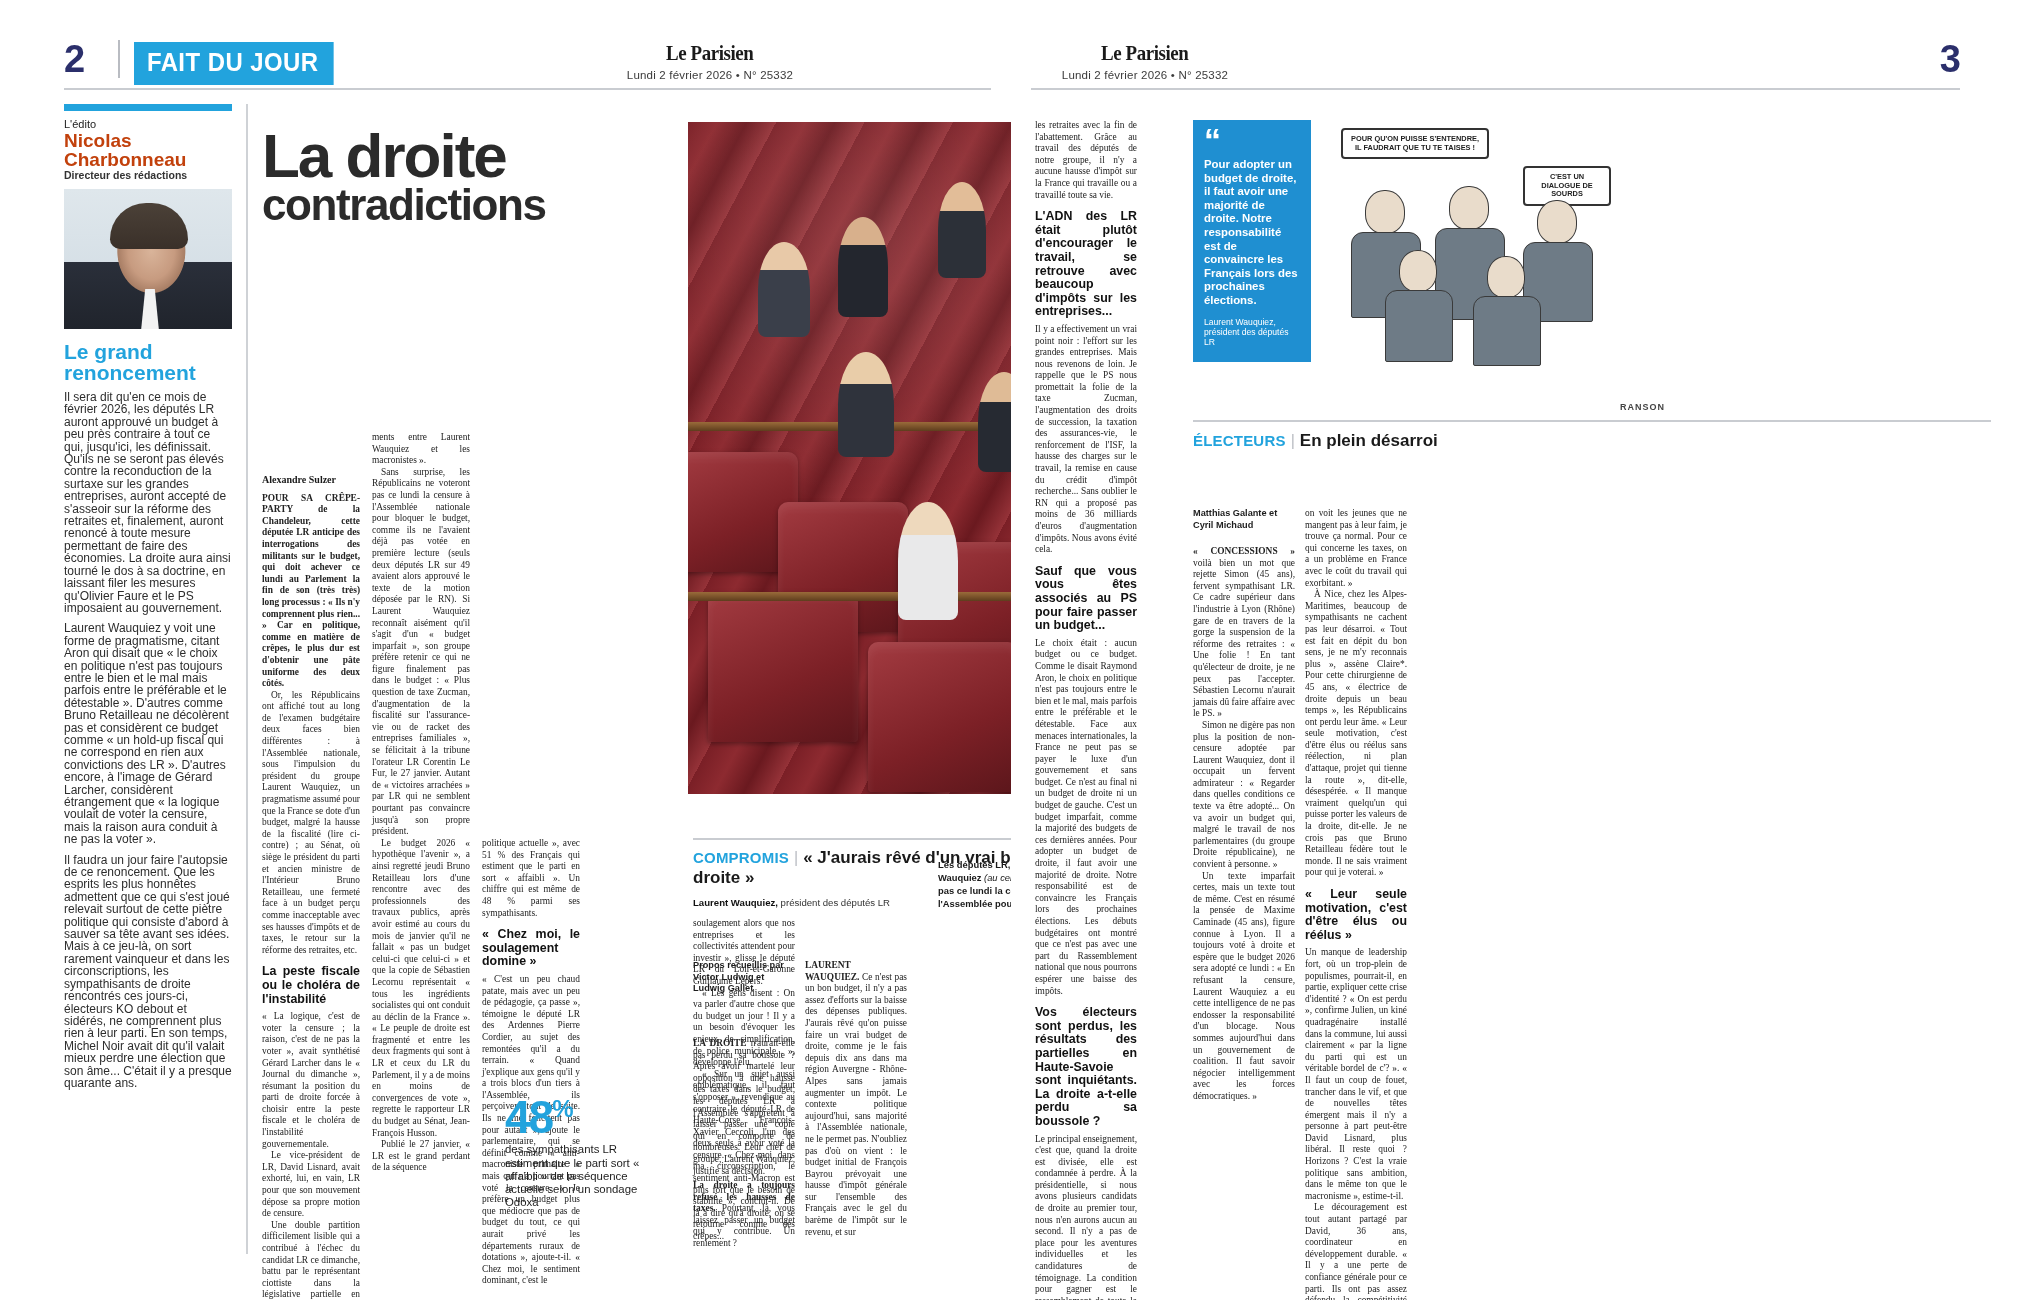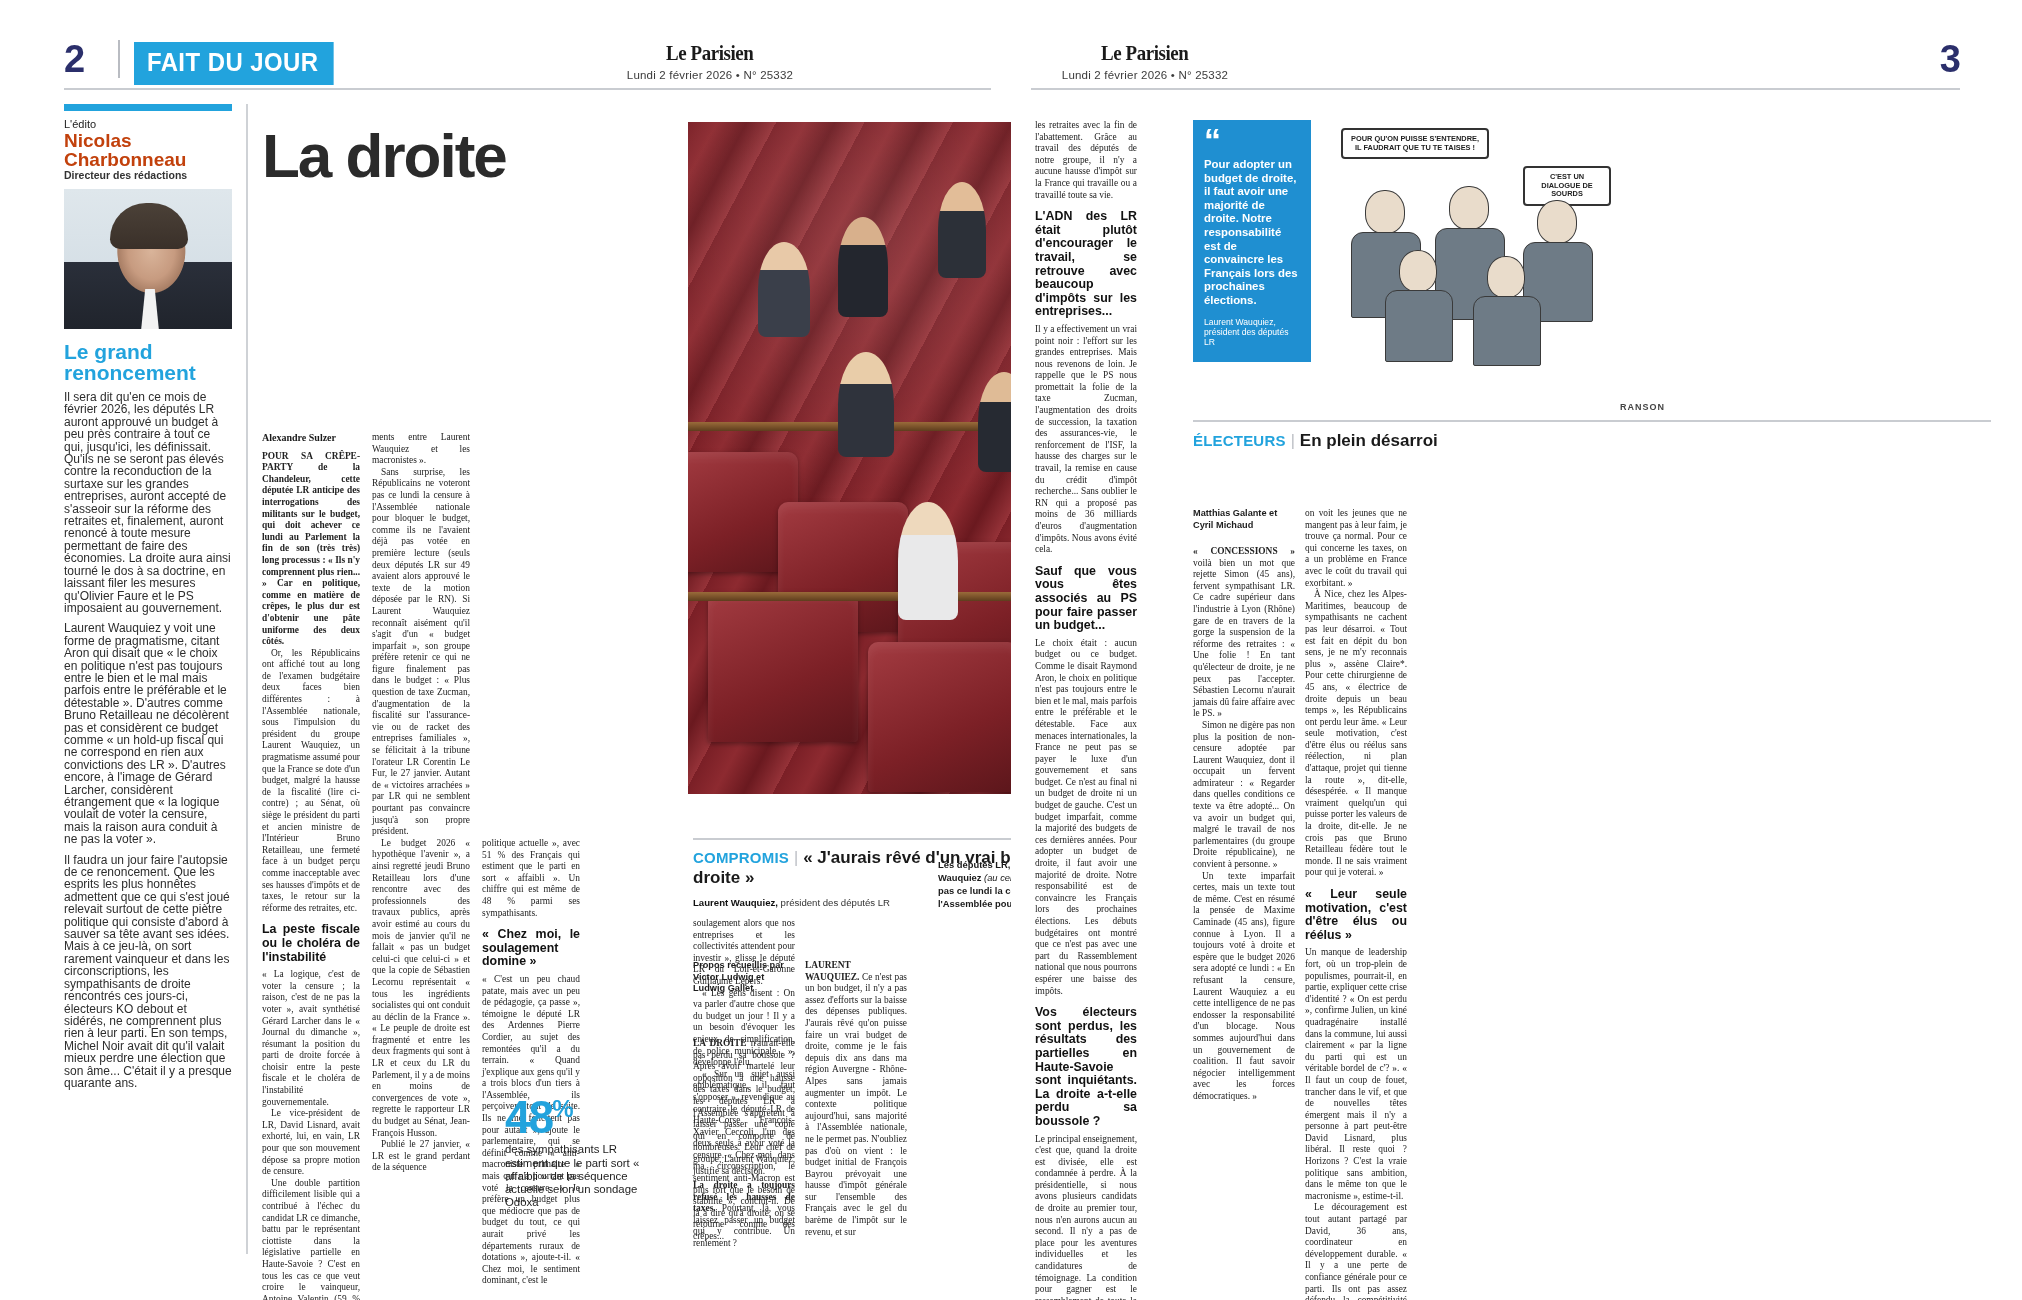--- a/index.html
+++ b/index.html
@@ -106,21 +106,21 @@
   .photo-main .person {
     position:absolute; border-radius:50% 50% 8px 8px;
     background: linear-gradient(180deg,#d7b094 0 34%, #22242b 34%);
   }
   .photo-main .rail {
     position:absolute; height:9px; background:linear-gradient(180deg,#9a6b3a,#5e3d1d);
   }
 
   
   .col { position:absolute; }
-  .byline { font-size:10px; font-weight:800; color:#1a1a1a; margin-bottom:7px; }
+  .byline { font-size:10px; font-weight:800; color:#1a1a1a; margin-bottom:7px;margin-top:42px; }
   .lede-start { font-weight:700; }
   .subhead {
     font-family:"Liberation Sans", sans-serif; font-size:12.4px; font-weight:800;
     line-height:13.6px; color:#111; margin:9px 0 5px 0;
   }
 
   
   .statbox { position:absolute; left:505px; top:1088px; width:150px; }
   .stat-num { font-size:46px; font-weight:800; color:#22a3dd; line-height:42px; letter-spacing:-2px; }
   .stat-num sup { font-size:24px; vertical-align: super; letter-spacing:-1px; }
@@ -190,20 +190,21 @@
       <div class="edito-body">
         <p>Il sera dit qu'en ce mois de février 2026, les députés LR auront approuvé un budget à peu près contraire à tout ce qui, jusqu'ici, les définissait. Qu'ils ne se seront pas élevés contre la reconduction de la surtaxe sur les grandes entreprises, auront accepté de s'asseoir sur la réforme des retraites et, finalement, auront renoncé à toute mesure permettant de faire des économies. La droite aura ainsi tourné le dos à sa doctrine, en laissant filer les mesures qu'Olivier Faure et le PS imposaient au gouvernement.</p>
         <p>Laurent Wauquiez y voit une forme de pragmatisme, citant Aron qui disait que « le choix en politique n'est pas toujours entre le bien et le mal mais parfois entre le préférable et le détestable ». D'autres comme Bruno Retailleau ne décolèrent pas et considèrent ce budget comme « un hold-up fiscal qui ne correspond en rien aux convictions des LR ». D'autres encore, à l'image de Gérard Larcher, considèrent étrangement que « la logique voulait de voter la censure, mais la raison aura conduit à ne pas la voter ».</p>
         <p>Il faudra un jour faire l'autopsie de ce renoncement. Que les esprits les plus honnêtes admettent que ce qui s'est joué relevait surtout de cette piètre politique qui consiste d'abord à sauver sa tête avant ses idées. Mais à ce jeu-là, on sort rarement vainqueur et dans les circonscriptions, les sympathisants de droite rencontrés ces jours-ci, électeurs KO debout et sidérés, ne comprennent plus rien à leur parti. En son temps, Michel Noir avait dit qu'il valait mieux perdre une élection que son âme... C'était il y a presque quarante ans.</p>
       </div>
     </div>
     <div class="edito-divider"></div>
 
     <div class="headline-wrap">
       <div class="hl1">La droite</div>
+      <div class="hl3">contradictions</div>
     </div>
 
     <div class="photo-main">
       <div class="seat" style="left:-10px;top:330px;width:120px;height:120px"></div>
       <div class="seat" style="left:90px;top:380px;width:130px;height:130px"></div>
       <div class="seat" style="left:210px;top:420px;width:140px;height:140px"></div>
       <div class="seat" style="left:350px;top:400px;width:135px;height:135px"></div>
       <div class="seat" style="left:470px;top:350px;width:130px;height:130px"></div>
       <div class="seat" style="left:20px;top:470px;width:150px;height:150px"></div>
       <div class="seat" style="left:180px;top:520px;width:150px;height:150px"></div>

